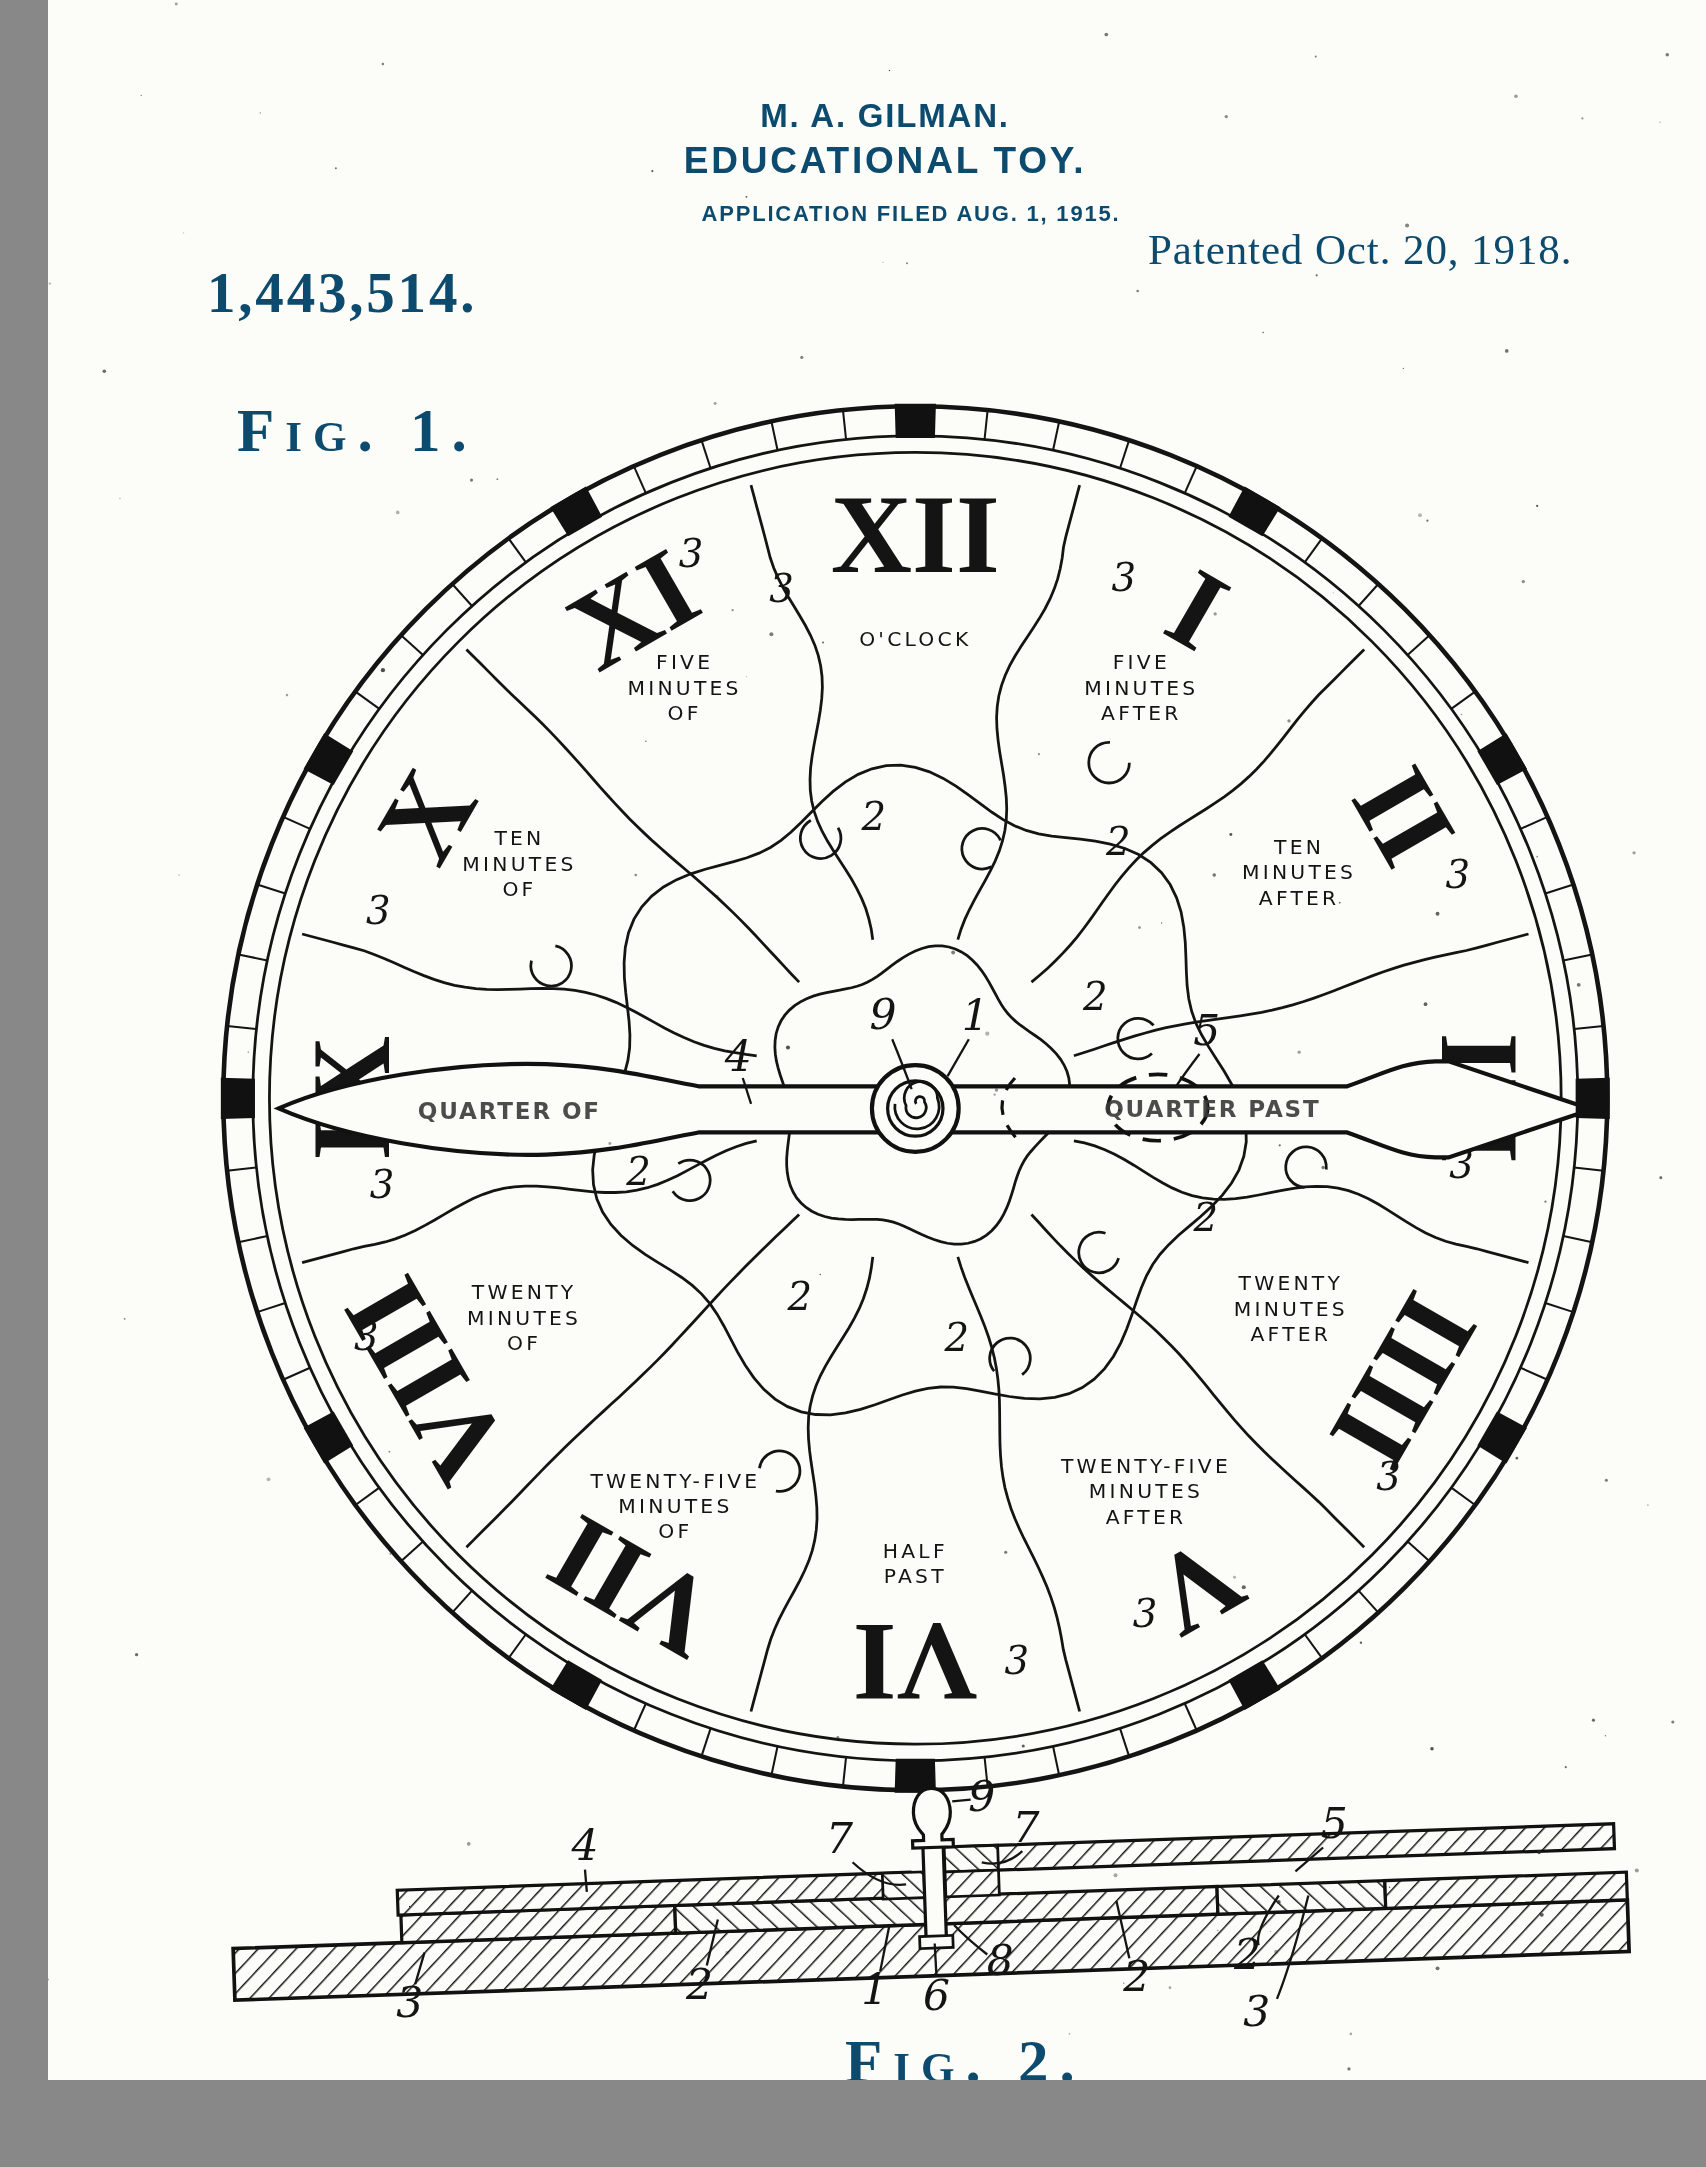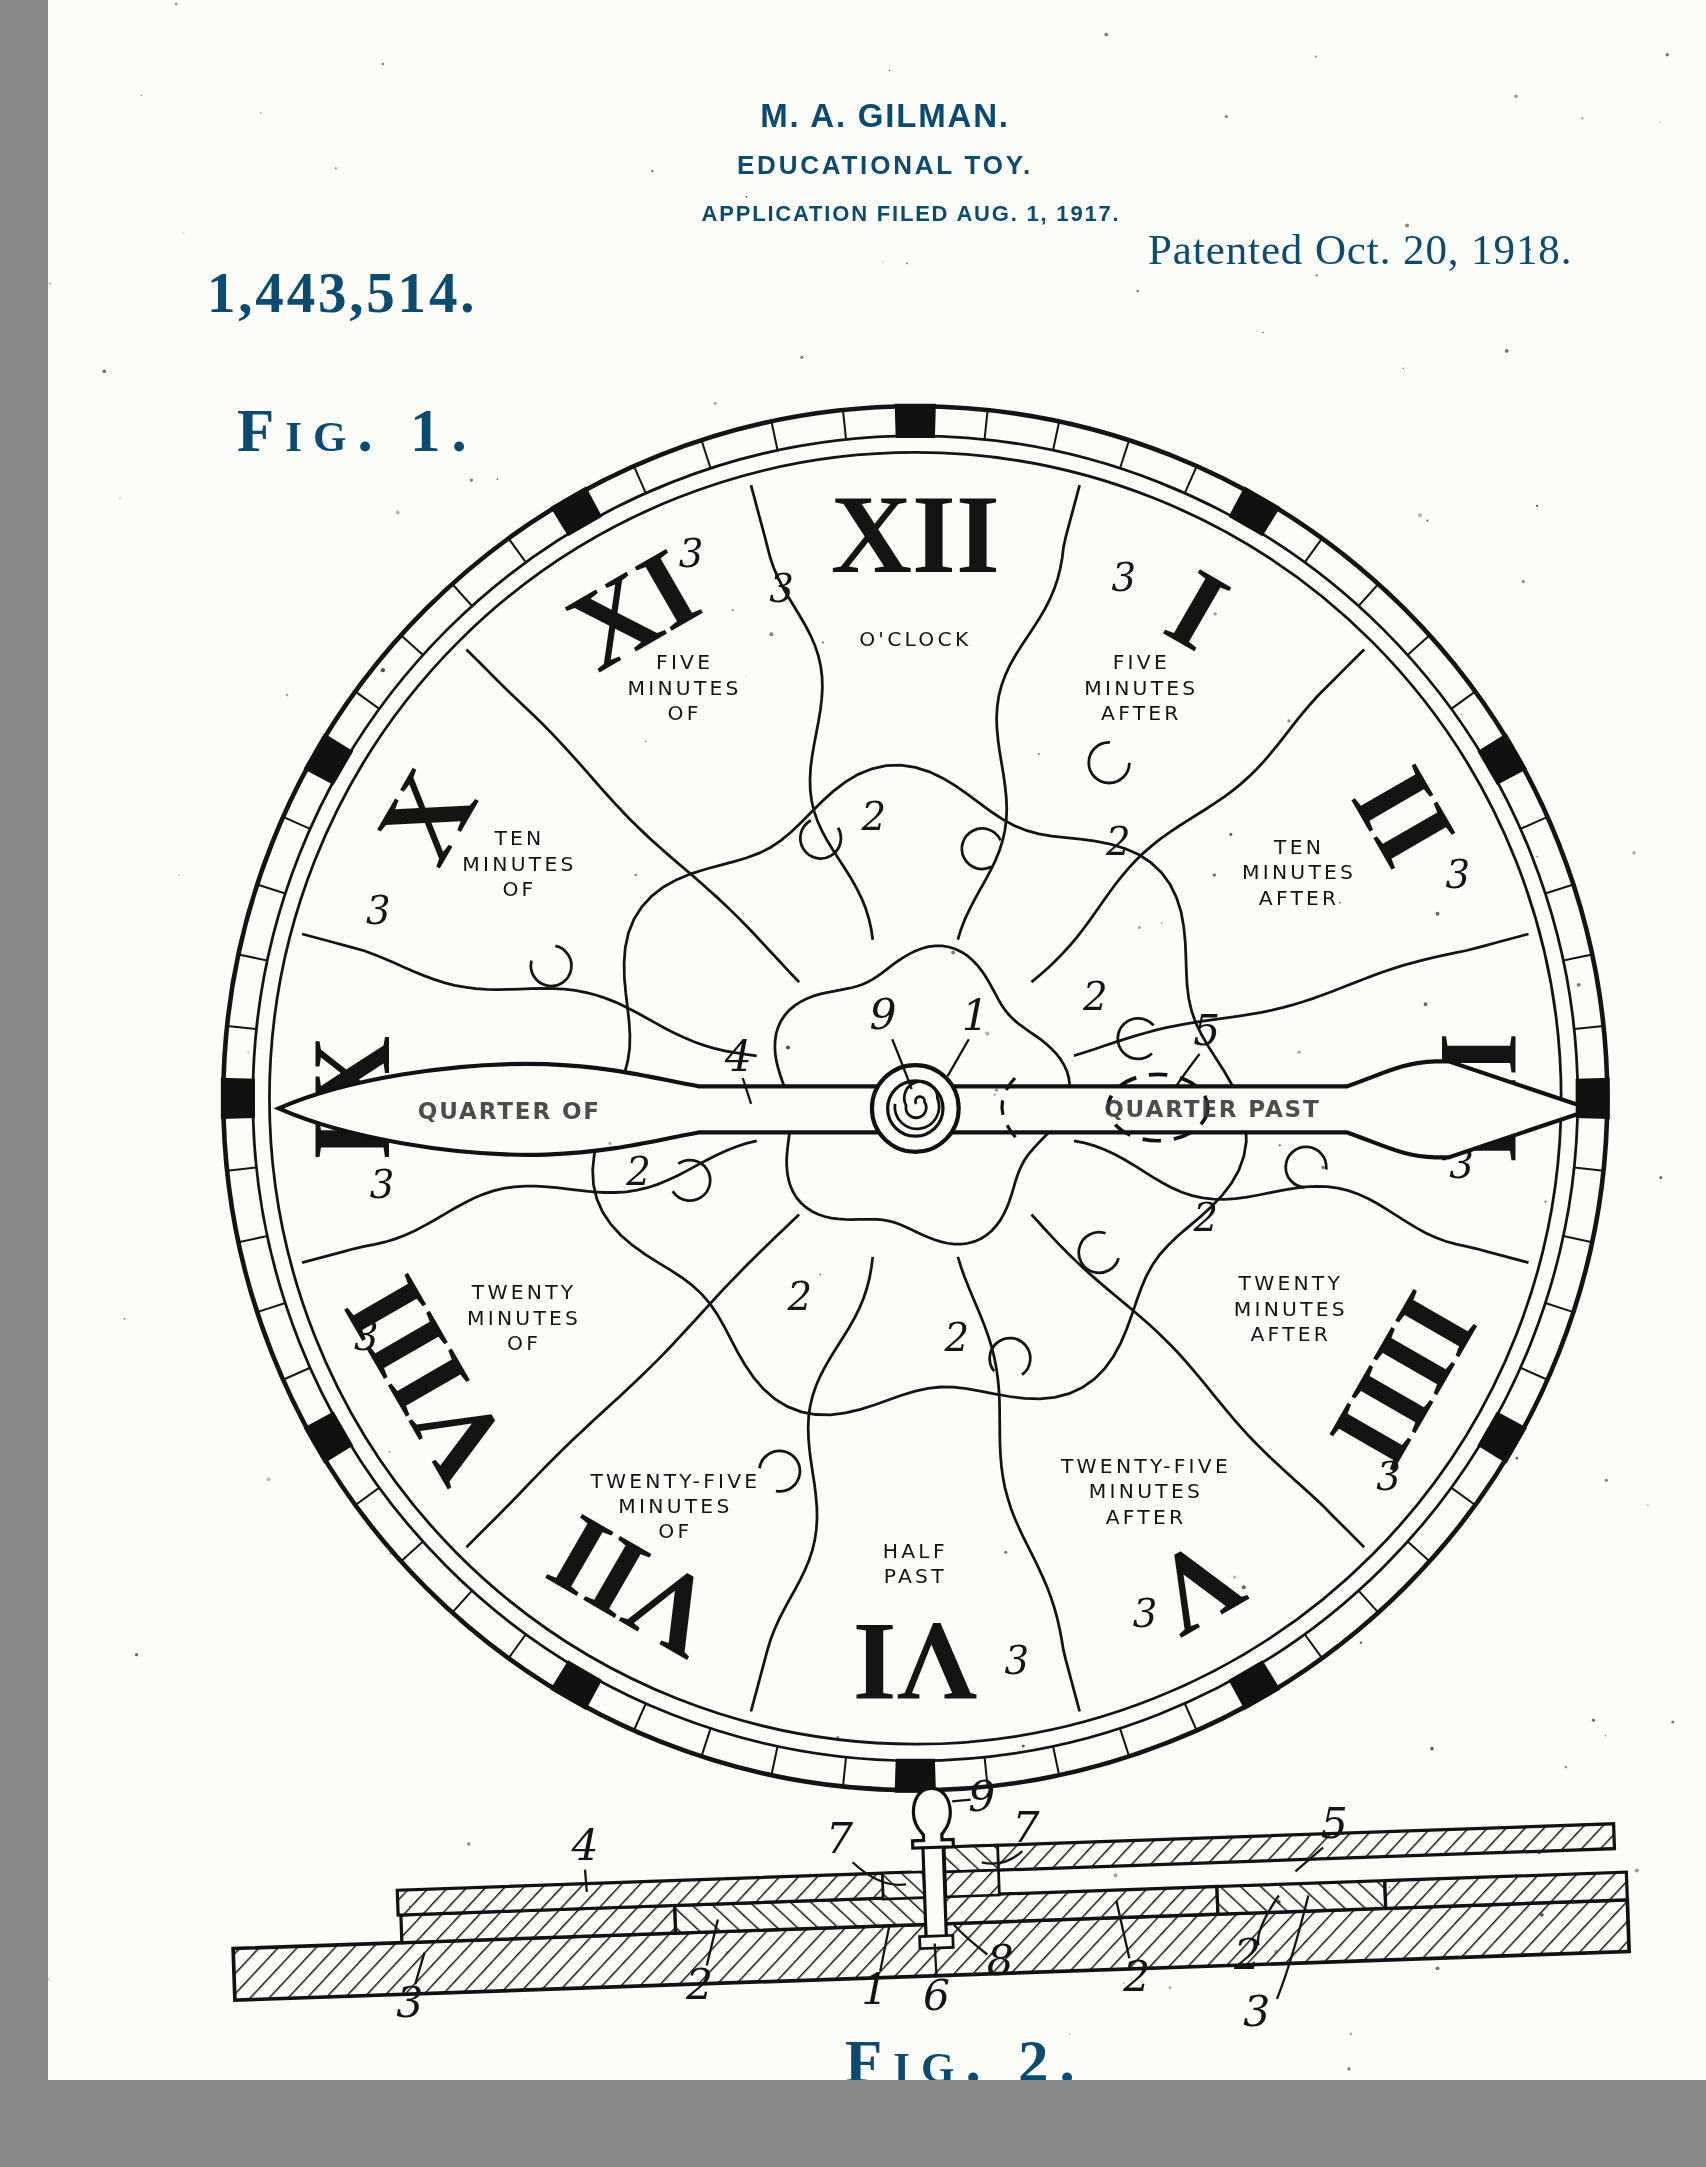--- a/index.html
+++ b/index.html
@@ -1,21 +1,21 @@
 <!DOCTYPE html>
 <html style="font-size:14.8px"><head>
 <meta charset="utf-8">
 <style>
   html,body{margin:0;padding:0;background:#888;}
   #page{position:relative;width:1706px;height:2080px;background:#fcfcf8;overflow:hidden;
         font-family:"Liberation Serif",serif;color:#0c4a6e;margin-left:48px;}
   .abs{position:absolute;}
   .hdr-sans{font-family:"Liberation Sans",sans-serif;font-weight:bold;letter-spacing:1.8px;text-align:center;}
   #inventor-name{left:468px;top:97px;width:738px;font-size:33px;}
-  #doc-title{left:468px;top:150px;width:738px;font-size:26px;letter-spacing:2.8px;}
+  #doc-title{left:468px;top:140px;width:738px;font-size:37px;letter-spacing:2.8px;}
   #application-line{left:494px;top:201px;width:738px;font-size:22px;letter-spacing:1.8px;}
   #patent-number{left:159px;top:260px;font-size:57px;font-weight:bold;letter-spacing:2.8px;}
   #patented-line{left:1100px;top:225px;font-size:43px;letter-spacing:0.9px;}
   .figcap{font-weight:bold;font-variant:small-caps;font-size:61px;letter-spacing:11px;}
   #fig1-caption{left:189px;top:396px;}
   #fig2-caption{left:797px;top:2027px;}
   #inventor-caption{left:1290px;top:2138px;font-style:italic;font-size:31px;letter-spacing:3.7px;}
   svg text{fill:#141414;}
   .roman{font-family:"Liberation Serif",serif;font-weight:bold;font-size:122px;}
   .facelabel{font-family:"DejaVu Sans",sans-serif;font-size:22px;letter-spacing:3.5px;text-anchor:middle;}
@@ -24,21 +24,21 @@
   .handtext{font-family:"DejaVu Sans",sans-serif;font-weight:bold;font-size:25px;letter-spacing:2px;
             text-anchor:middle;fill:#3a3a3a;opacity:.9;}
 </style>
 </head>
 <body>
 
 <div id="page">
 
   <div class="abs hdr-sans" id="inventor-name">M. A. GILMAN.</div>
   <div class="abs hdr-sans" id="doc-title">EDUCATIONAL TOY.</div>
-  <div class="abs hdr-sans" id="application-line">APPLICATION FILED AUG. 1, 1917.</div>
+  <div class="abs hdr-sans" id="application-line">APPLICATION FILED AUG. 1, 1915.</div>
   <div class="abs" id="patent-number">1,443,514.</div>
   <div class="abs" id="patented-line">Patented Oct. 20, 1918.</div>
   <div class="abs figcap" id="fig1-caption">Fig. 1.</div>
   <div class="abs figcap" id="fig2-caption">Fig. 2.</div>
   <div class="abs" id="inventor-caption">INVENTOR</div>
 
   <svg id="drawing" class="abs" style="left:0;top:0" width="1706" height="2168" viewBox="0 0 1849 2349">
     <defs>
       <pattern id="hatchF" width="15" height="15" patternUnits="userSpaceOnUse" patternTransform="rotate(45)">
         <rect width="15" height="15" fill="#fcfcf8"></rect>

